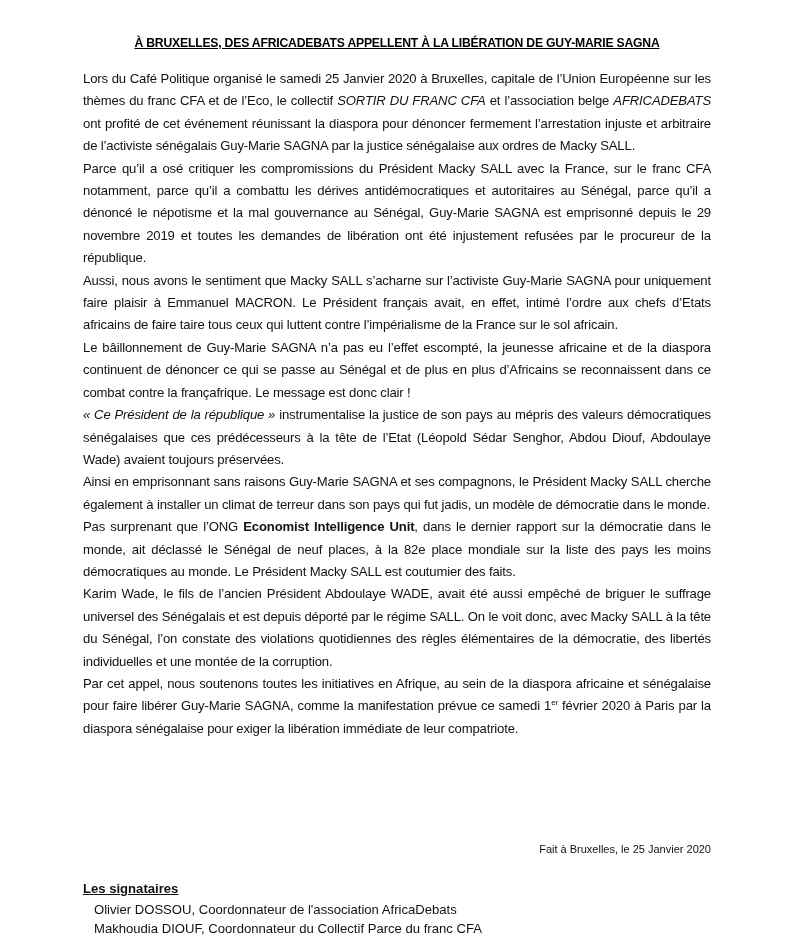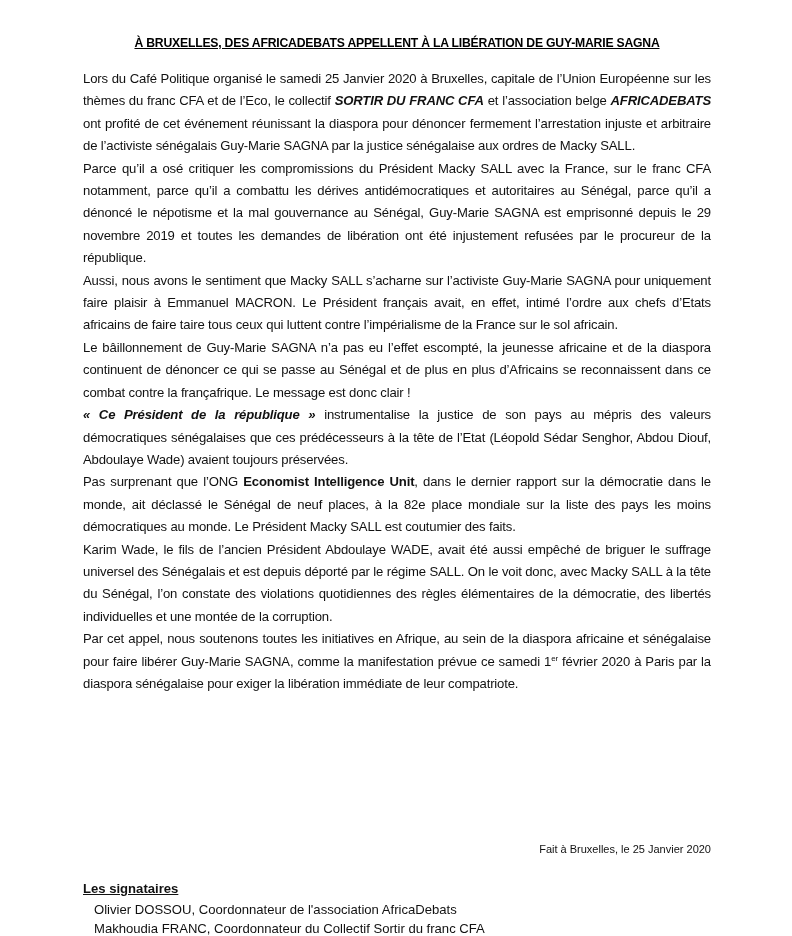--- a/index.html
+++ b/index.html
@@ -12,21 +12,21 @@
     position: absolute; left: 0; top: 36px; width: 628px; text-align: center;
     font-weight: bold; font-size: 12.2px; text-decoration: underline;
     letter-spacing: -0.2px; color: #000;
   }
   .body {
     position: absolute; left: 0; top: 68px; width: 628px;
     font-size: 13.1px; line-height: 22.4px; text-align: justify;
     letter-spacing: -0.15px;
   }
   .body p { margin: 0; }
-  .bi { font-weight: bold; font-style: italic; }
+  .bi { font-weight: normal; font-style: italic; }
   .b { font-weight: bold; }
   sup { font-size: 8px; line-height: 0; vertical-align: 5px; }
   .place-date {
     position: absolute; right: 0; top: 843px; font-size: 11px; text-align: right;
   }
   .sign-heading {
     position: absolute; left: 0; top: 881px; font-size: 13.1px; font-weight: bold; text-decoration: underline;
   }
   .signer { position: absolute; left: 11px; font-size: 13.1px; }
   .signer.s0 { top: 902px; }
@@ -37,23 +37,24 @@
 
 <div class="page">
   <div class="title">À BRUXELLES, DES AFRICADEBATS APPELLENT  À LA LIBÉRATION DE GUY-MARIE SAGNA</div>
 
   <div class="body">
     <p><span>Lors du Café Politique organisé le samedi 25 Janvier 2020 à Bruxelles, capitale de l’Union Européenne sur les thèmes du franc CFA et de l’Eco, le collectif </span><span class="bi">SORTIR DU FRANC CFA</span><span> et l’association belge </span><span class="bi">AFRICADEBATS</span><span> ont profité de cet événement réunissant la diaspora pour dénoncer fermement l’arrestation injuste et arbitraire de l’activiste sénégalais Guy-Marie SAGNA par la justice sénégalaise aux ordres de Macky SALL.</span></p>
     <p>Parce qu’il a osé critiquer les compromissions du Président Macky SALL avec la France, sur le franc CFA notamment, parce qu’il a combattu les dérives antidémocratiques et autoritaires au Sénégal, parce qu’il a dénoncé le népotisme et la mal gouvernance au Sénégal, Guy-Marie SAGNA est emprisonné depuis le 29 novembre 2019 et toutes les demandes de libération ont été injustement refusées par le procureur de la république.</p>
     <p>Aussi, nous avons le sentiment que Macky SALL s’acharne sur l’activiste Guy-Marie SAGNA pour uniquement faire plaisir à Emmanuel MACRON. Le Président français avait, en effet, intimé l’ordre aux chefs d’Etats africains de faire taire tous ceux qui luttent contre l’impérialisme de la France sur le sol africain.</p>
     <p>Le bâillonnement de Guy-Marie SAGNA n’a pas eu l’effet escompté, la jeunesse africaine et de la diaspora continuent de dénoncer ce qui se passe au Sénégal et de plus en plus d’Africains se reconnaissent dans ce combat contre la françafrique. Le message est donc clair !</p>
     <p><span class="bi">« Ce Président de la république »</span><span> instrumentalise la justice de son pays  au mépris des valeurs démocratiques sénégalaises que ces prédécesseurs à la tête de l’Etat  (Léopold Sédar Senghor, Abdou Diouf, Abdoulaye Wade) avaient toujours préservées.</span></p>
+    <p>Ainsi en emprisonnant sans raisons Guy-Marie SAGNA et ses compagnons, le Président Macky SALL cherche également à installer un climat de terreur dans son pays qui fut jadis, un modèle de démocratie dans le monde.</p>
     <p><span>Pas surprenant que l’ONG </span><span class="b">Economist Intelligence Unit</span><span>, dans le dernier rapport sur la démocratie dans le monde, ait déclassé le Sénégal de neuf places, à la 82e place mondiale sur la liste des pays les moins démocratiques au monde. Le Président Macky SALL est coutumier des faits.</span></p>
     <p>Karim Wade, le fils de l’ancien Président Abdoulaye WADE, avait été aussi empêché de briguer le suffrage universel des Sénégalais et est depuis déporté par le régime SALL. On le voit donc, avec Macky SALL à la tête du Sénégal, l’on constate des violations quotidiennes des règles élémentaires de la démocratie, des libertés individuelles et une montée de la corruption.</p>
     <p><span>Par cet appel, nous soutenons toutes les initiatives en Afrique, au sein de la diaspora africaine et sénégalaise pour faire libérer Guy-Marie SAGNA, comme la manifestation prévue ce samedi 1</span><sup>er</sup><span> février 2020 à Paris par la diaspora sénégalaise pour exiger la libération immédiate de leur compatriote.</span></p>
   </div>
 
   <div class="place-date">Fait à Bruxelles, le 25 Janvier 2020</div>
 
   <div class="sign-heading">Les signataires</div>
   <div class="signer s0">Olivier DOSSOU, Coordonnateur de l'association AfricaDebats</div>
-  <div class="signer s1">Makhoudia FRANC, Coordonnateur du Collectif Sortir du franc CFA</div>
+  <div class="signer s1">Makhoudia DIOUF, Coordonnateur du Collectif Parce du franc CFA</div>
 </div>
 
 </body></html>

